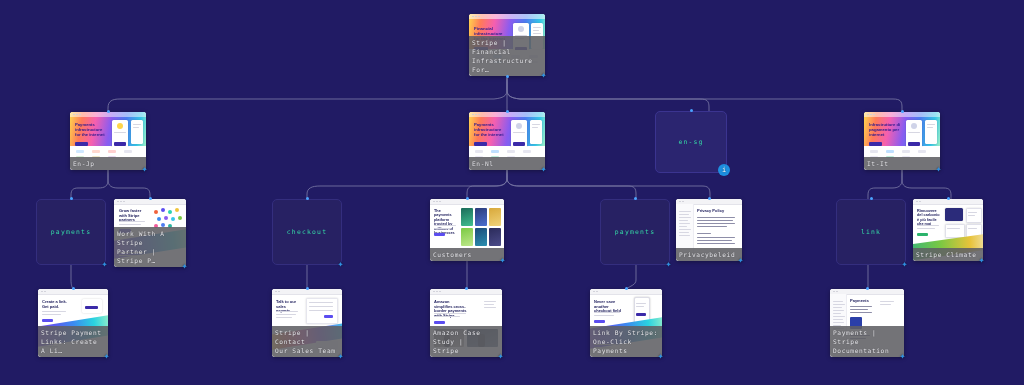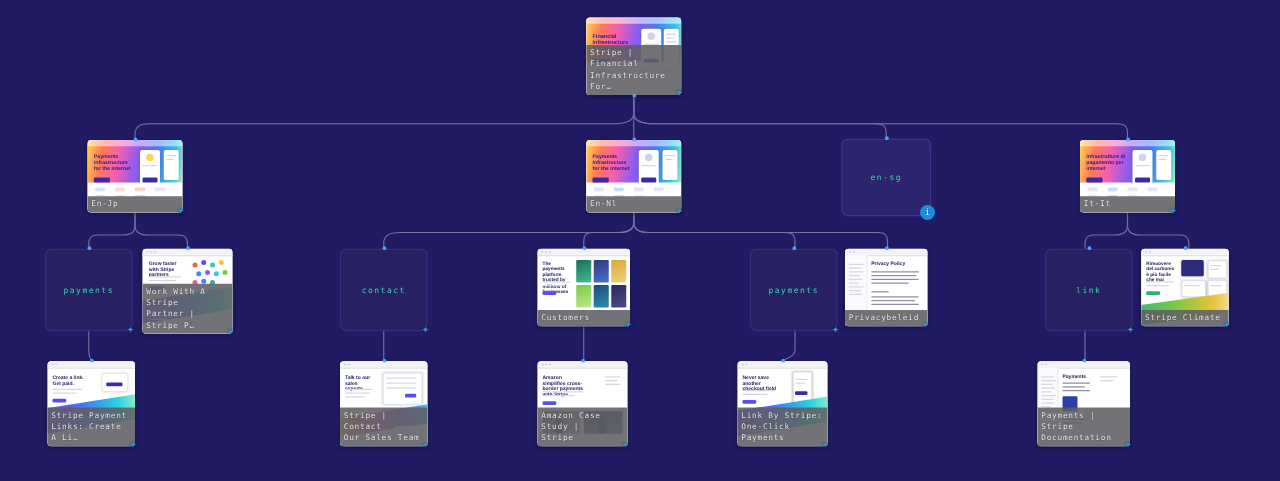--- a/index.html
+++ b/index.html
@@ -213,21 +213,21 @@
         <div class="blk" style="left:6px;top:44px;width:8px;height:2.2px;background:#eceaf6;"></div>
         <div class="blk" style="left:22px;top:44px;width:8px;height:2.2px;background:#bfeedd;"></div>
         <div class="blk" style="left:38px;top:44px;width:8px;height:2.2px;background:#eceaf6;"></div>
       </div>
       <div class="caption">En-Nl</div>
     </div>
     <div class="badge">✦</div>
     <div class="port top"></div>
   </div>
 
-  <div class="node" style="left:673px;top:111px;width:72px;height:62px;">
+  <div class="node" style="left:655px;top:111px;width:72px;height:62px;">
     <div class="folder">
       <span class="folder-label">en-sg</span>
     </div>
     <div class="badge round">i</div>
     <div class="port top"></div>
   </div>
 
   <div class="node" style="left:864px;top:112px;width:76px;height:58px;">
     <div class="card">
       <div class="thumb">
@@ -296,21 +296,21 @@
       </div>
       <div class="caption">Work With A Stripe
 Partner | Stripe P…</div>
     </div>
     <div class="badge">✦</div>
     <div class="port top"></div>
   </div>
 
   <div class="node" style="left:272px;top:199px;width:70px;height:66px;">
     <div class="folder deep">
-      <span class="folder-label">contact</span>
+      <span class="folder-label">checkout</span>
     </div>
     <div class="badge">✦</div>
     <div class="port top"></div>
   </div>
 
   <div class="node" style="left:430px;top:199px;width:74px;height:62px;">
     <div class="card">
       <div class="thumb">
         <div class="tbar"></div>
         <span class="tdot" style="left:3px;"></span>

